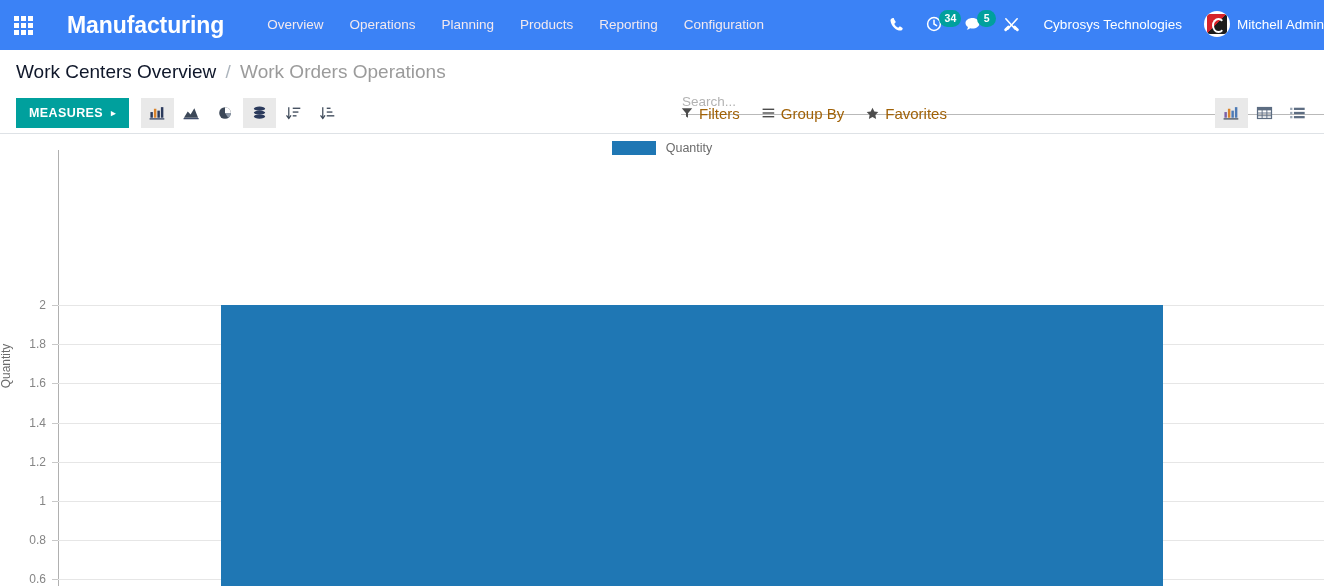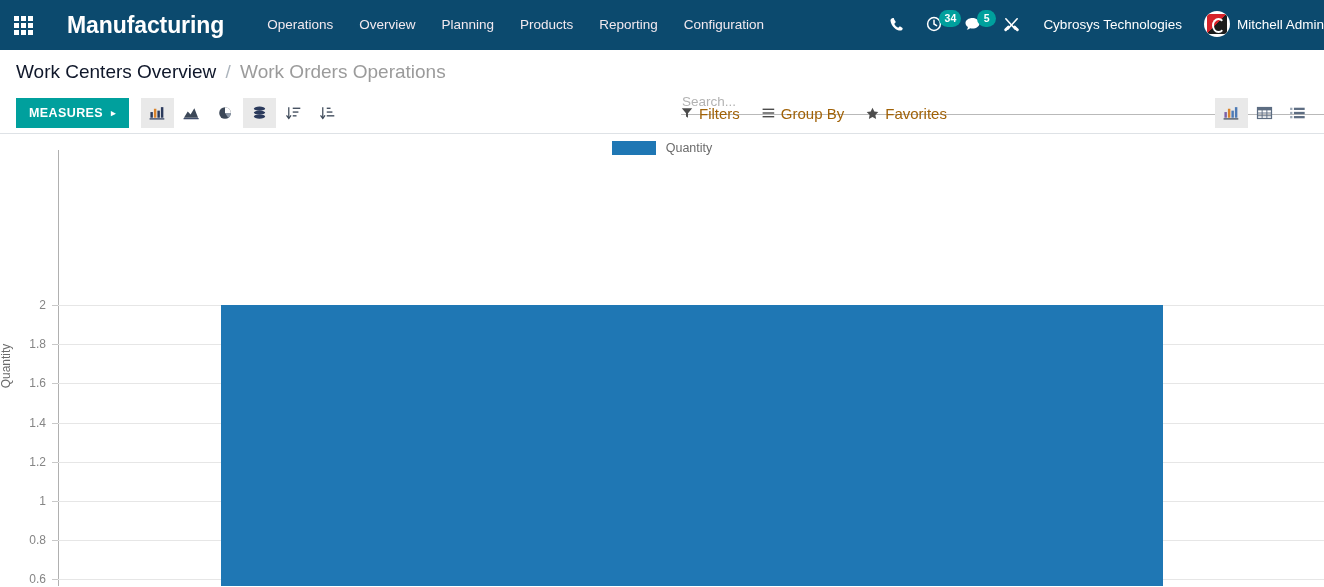--- a/index.html
+++ b/index.html
@@ -8,21 +8,21 @@
     width: 1324px; height: 587px;
     overflow: hidden;
     background: #ffffff;
     font-family: "Liberation Sans", sans-serif;
     -webkit-font-smoothing: antialiased;
   }
 
   
   .navbar {
     height: 50px;
-    background: #0c4a6e;
+    background: #3b82f6;
     display: flex;
     align-items: center;
     color: #ffffff;
     position: relative;
     width: 1324px;
   }
   .apps-btn {
     width: 46px; height: 50px;
     display: flex; align-items: center; justify-content: center;
     cursor: pointer;
@@ -342,22 +342,22 @@
         <i></i>
         <i></i>
         <i></i>
         <i></i>
     </div>
   </div>
 
   <div class="brand">Manufacturing</div>
 
   <div class="menu">
+    <div class="menu-item">Overview</div>
     <div class="menu-item">Operations</div>
-    <div class="menu-item">Overview</div>
     <div class="menu-item">Planning</div>
     <div class="menu-item">Products</div>
     <div class="menu-item">Reporting</div>
     <div class="menu-item">Configuration</div>
   </div>
 
   <div class="nav-right">
 
     <div class="nav-icon">
       <svg width="15" height="15" viewBox="0 0 16 16">

